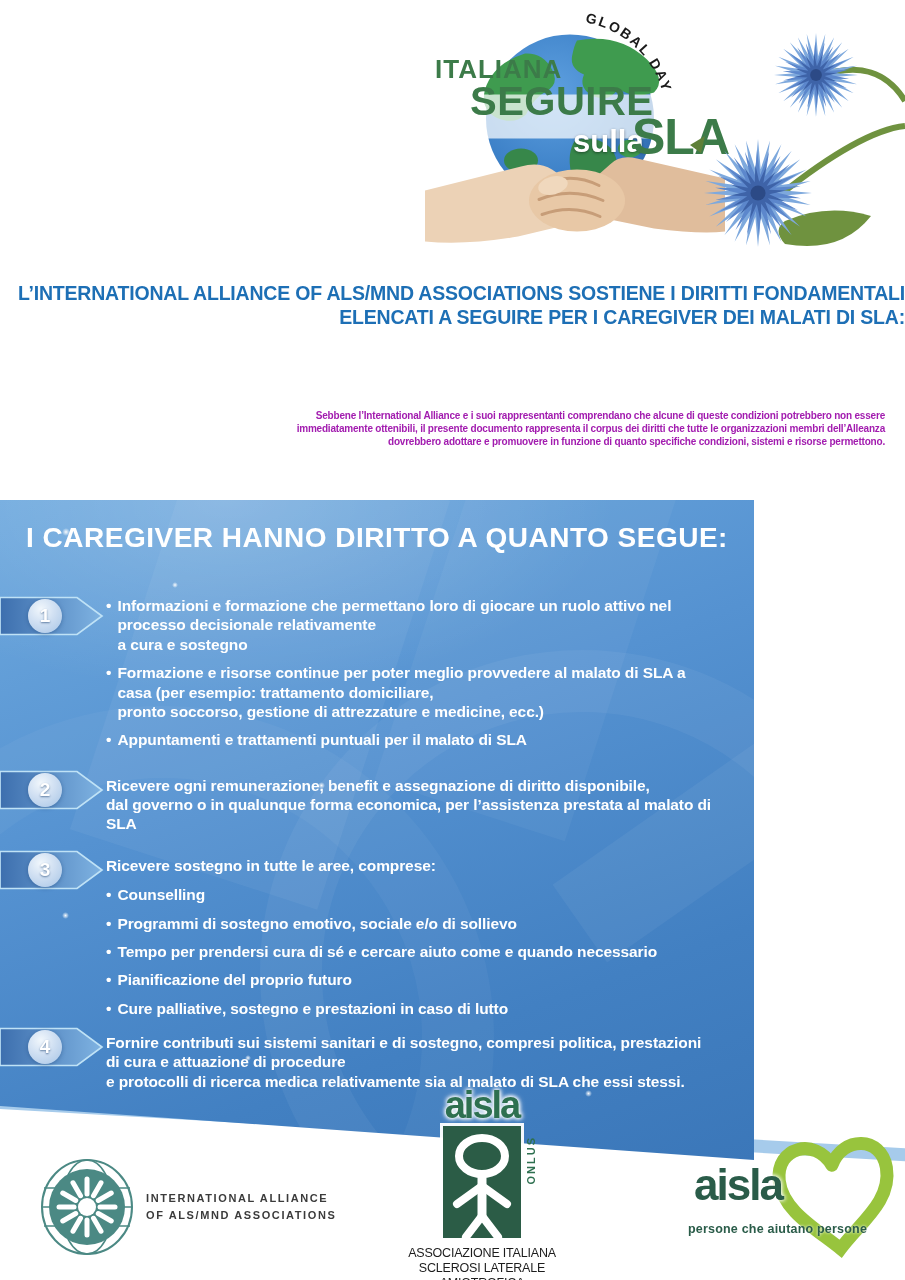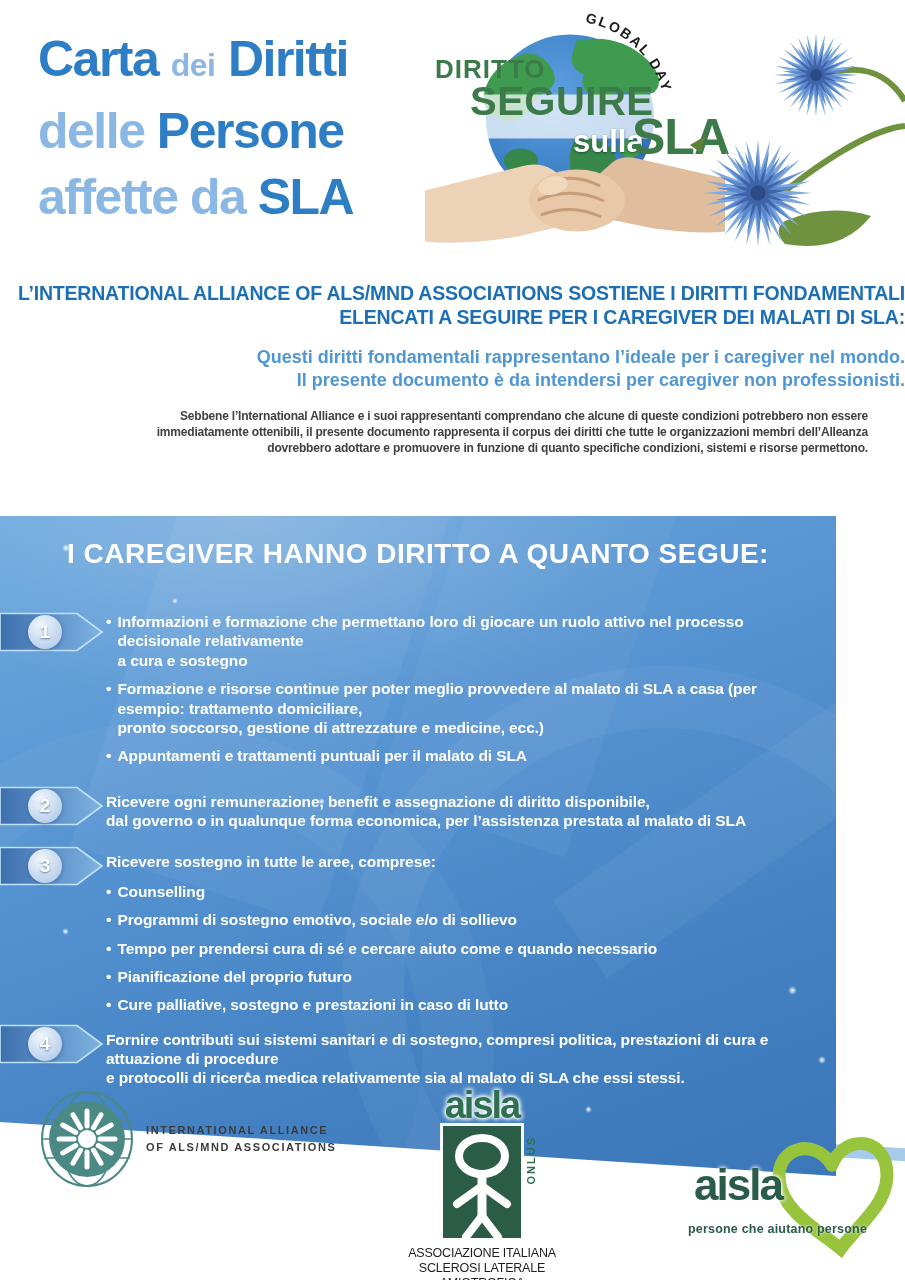--- a/index.html
+++ b/index.html
@@ -22,28 +22,28 @@
   .gd-l3a{left:148px;top:118px;font-size:31px;color:#ffffff;text-shadow:0 1px 3px rgba(0,0,0,.45);}
   .gd-l3b{left:207px;top:102px;font-size:50px;letter-spacing:-1px;}
 
   
   .flowers{left:690px;top:5px;width:215px;height:265px;}
 
   
   .centered{left:0;right:0;text-align:right;white-space:pre-line;}
   .caps-head{top:281px;font-size:19.5px;font-weight:bold;color:#1d6fb5;line-height:1.24;letter-spacing:-.2px;}
   .subhead{top:346px;font-size:18px;font-weight:bold;color:#4e96d4;line-height:1.3;}
-  .intro-body{top:409px;font-size:12px;font-weight:bold;color:#404040;line-height:1.32;letter-spacing:-.2px;padding:0 37px;}
+  .intro-body{top:409px;font-size:10px;font-weight:bold;color:#a21caf;line-height:1.32;letter-spacing:-.2px;padding:0 20px;}
 
   
   .stripe{left:0;top:1096px;width:100%;height:13px;background:#a6cbeb;
           transform:skewY(3.3deg);transform-origin:top left;z-index:1;}
 
   
-  .panel{left:0;top:516px;width:836px;height:660px;z-index:2;
+  .panel{left:0;top:500px;width:754px;height:660px;z-index:2;
          clip-path:polygon(0 0,100% 0,100% 100%,0 91.8%);
          background:
            radial-gradient(ellipse 650px 320px at 30% 0%, rgba(255,255,255,.20), transparent 60%),
            linear-gradient(160deg,#6ea9de 0%,#5592d1 40%,#4280c2 75%,#3b77b9 100%);
          overflow:hidden;}
   .wm{position:absolute;pointer-events:none;}
   .wm1{left:130px;top:-50px;width:260px;height:430px;background:rgba(255,255,255,.05);transform:rotate(18deg);}
   .wm2{left:430px;top:-70px;width:200px;height:390px;background:rgba(255,255,255,.045);transform:rotate(18deg);}
   .wm3{right:-150px;top:150px;width:520px;height:520px;border:62px solid rgba(255,255,255,.05);border-radius:50%;}
   .wm4{left:540px;top:250px;width:440px;height:95px;background:rgba(255,255,255,.05);transform:rotate(-35deg);}
@@ -64,21 +64,21 @@
   .badge-num{font-size:19px;font-weight:bold;color:#ffffff;text-shadow:0 1px 2px rgba(20,60,110,.6);}
   .item-title{padding-top:6px;font-size:15.5px;font-weight:bold;color:#ffffff;line-height:1.25;
               white-space:pre-line;letter-spacing:-.1px;}
   .bullets{margin-top:10px;}
   .bullet{display:flex;gap:6px;margin-bottom:9px;font-size:15.5px;font-weight:bold;color:#ffffff;line-height:1.25;}
   .bullet .dot{flex:0 0 auto;}
   .bullet-text{white-space:pre-line;letter-spacing:-.1px;}
 
   
   .footer-logo{z-index:5;}
-  .alliance{left:40px;top:1090px;width:330px;height:110px;}
+  .alliance{left:40px;top:1158px;width:330px;height:110px;}
   .alliance-text{position:absolute;left:106px;top:32px;font-size:11px;font-weight:bold;color:#3b3b3b;
                  letter-spacing:1.6px;line-height:1.55;white-space:pre-line;}
   .aisla-center{left:392px;top:1086px;width:180px;text-align:center;}
   .aisla-word{font-size:38px;font-weight:bold;color:#2e7050;letter-spacing:-2px;line-height:1;
               text-shadow:0 0 4px #fff,0 0 4px #fff,0 0 6px #fff;}
   .aisla-square{position:relative;margin:2px auto 0;width:78px;height:112px;background:#2b5c46;
                 box-shadow:0 0 0 3px rgba(255,255,255,.95);}
   .onlus{position:absolute;left:133px;top:50px;writing-mode:vertical-rl;transform:rotate(180deg);
          font-size:11px;font-weight:bold;letter-spacing:2px;color:#2e7050;}
   .aisla-full{margin-top:8px;font-size:12.5px;color:#1d1d1d;line-height:1.18;white-space:pre-line;letter-spacing:-.2px;}
@@ -101,29 +101,20 @@
           <stop offset="1" stop-color="#7fb3e2"></stop>
       </linearGradient>
       <radialGradient id="globeGrad" cx="40%" cy="35%" r="75%">
         <stop offset="0" stop-color="#5ea0e0"></stop>
           <stop offset="70%" stop-color="#3b7fc6"></stop>
           <stop offset="100%" stop-color="#2c64a6"></stop>
       </radialGradient>
     </defs>
   </svg>
 
-  <div class="abs title">
-    <div><span class="t-dark">Carta</span>
-      <span class="t-light t-small">dei</span>
-      <span class="t-dark">Diritti</span></div>
-    <div><span class="t-light">delle</span>
-      <span class="t-dark">Persone</span></div>
-    <div><span class="t-light">affette da</span>
-      <span class="t-dark">SLA</span></div>
-  </div>
 
   <div class="abs gd-logo">
     <svg width="300" height="258" viewBox="0 -15 300 243">
 
       <circle cx="145" cy="90" r="84" fill="url(#globeGrad)"></circle>
       <path d="M100,25 q-32,10 -40,36 q-5,20 11,28 q18,8 30,-3 q8,-17 20,-23 q14,-8 6,-22 q-9,-17 -27,-16 z" fill="#3f9b4f"></path>
       <path d="M152,12 q42,-8 70,19 q20,20 7,33 q-20,7 -36,-4 q-8,14 -24,8 q-16,-8 -10,-22 q-14,-6 -12,-18 q2,-11 5,-16 z" fill="#3f9b4f"></path>
       <path d="M150,112 q20,-6 34,6 q13,13 4,31 q-8,16 -24,13 q-14,-2 -18,-18 q-4,-20 4,-32 z" fill="#37874a"></path>
       <ellipse cx="96" cy="132" rx="17" ry="12" fill="#37874a"></ellipse>
       <ellipse cx="205" cy="120" rx="12" ry="9" fill="#3f9b4f"></ellipse>
@@ -138,21 +129,21 @@
       <g>
         <path d="M0,162 L96,138 q18,-5 31,3 l22,15 -14,42 -42,10 q-52,9 -93,5 z" fill="#ecd2b6"></path>
         <path d="M300,150 L212,130 q-17,-4 -27,6 l-17,15 17,40 44,9 q47,6 71,3 z" fill="#e0bd9c"></path>
         <ellipse cx="152" cy="172" rx="48" ry="31" fill="#e8c8a6"></ellipse>
         <path d="M118,156 q28,-13 56,1" stroke="#c79d78" stroke-width="3" fill="none" stroke-linecap="round"></path>
         <path d="M114,171 q32,-13 64,1" stroke="#c79d78" stroke-width="3" fill="none" stroke-linecap="round"></path>
         <path d="M117,186 q30,-11 58,2" stroke="#c79d78" stroke-width="3" fill="none" stroke-linecap="round"></path>
         <ellipse cx="128" cy="157" rx="15" ry="9" fill="#f0d8bd" transform="rotate(-14 128 157)"></ellipse>
       </g>
     </svg>
-    <span class="gd-text gd-l1">DIRITTO</span>
+    <span class="gd-text gd-l1">ITALIANA</span>
     <span class="gd-text gd-l2">SEGUIRE</span>
     <span class="gd-text gd-l3a">sulla</span>
     <span class="gd-text gd-l3b">SLA</span>
   </div>
 
   <div class="abs flowers">
     <svg id="flowersSvg" width="215" height="265" viewBox="0 0 215 265">
       <path d="M128,72 C170,56 198,68 215,96" stroke="#6f923f" stroke-width="6" fill="none"></path>
       <path d="M90,190 C140,150 185,124 215,121" stroke="#6f923f" stroke-width="6" fill="none"></path>
       <path d="M95,216 q42,-18 86,-5 q-30,38 -86,28 q-13,-14 0,-23 z" fill="#6f923f"></path>
@@ -165,22 +156,20 @@
           <polygon points="122.0,188.0 92.1,190.7 120.6,200.0 90.9,196.0 116.7,211.4 88.6,200.9 110.2,221.7 85.2,205.2 101.7,230.2 80.9,208.6 91.4,236.7 76.0,210.9 80.0,240.6 70.7,212.1 68.0,242.0 65.3,212.1 56.0,240.6 60.0,210.9 44.6,236.7 55.1,208.6 34.3,230.2 50.8,205.2 25.8,221.7 47.4,200.9 19.3,211.4 45.1,196.0 15.4,200.0 43.9,190.7 14.0,188.0 43.9,185.3 15.4,176.0 45.1,180.0 19.3,164.6 47.4,175.1 25.8,154.3 50.8,170.8 34.3,145.8 55.1,167.4 44.6,139.3 60.0,165.1 56.0,135.4 65.3,163.9 68.0,134.0 70.7,163.9 80.0,135.4 76.0,165.1 91.4,139.3 80.9,167.4 101.7,145.8 85.2,170.8 110.2,154.3 88.6,175.1 116.7,164.6 90.9,180.0 120.6,176.0 92.1,185.3" fill="#7ea9dd"></polygon>
           <polygon points="110.9,193.2 85.5,192.7 107.7,205.0 83.5,197.5 101.3,215.5 80.2,201.4 92.2,223.8 75.9,204.3 81.1,229.2 71.0,205.9 69.0,231.2 65.8,206.0 56.8,229.7 60.8,204.7 45.5,224.9 56.4,202.0 36.0,217.0 53.0,198.2 29.1,206.8 50.7,193.5 25.4,195.1 49.9,188.4 25.1,182.8 50.5,183.3 28.3,171.0 52.5,178.5 34.7,160.5 55.8,174.6 43.8,152.2 60.1,171.7 54.9,146.8 65.0,170.1 67.0,144.8 70.2,170.0 79.2,146.3 75.2,171.3 90.5,151.1 79.6,174.0 100.0,159.0 83.0,177.8 106.9,169.2 85.3,182.5 110.6,180.9 86.1,187.6" fill="#5c87cc"></polygon>
           <polygon points="94.8,196.3 77.9,193.3 89.6,205.9 75.1,196.7 81.1,212.8 71.2,198.8 70.6,216.0 66.8,199.2 59.7,214.8 62.7,197.9 50.1,209.6 59.3,195.1 43.2,201.1 57.2,191.2 40.0,190.6 56.8,186.8 41.2,179.7 58.1,182.7 46.4,170.1 60.9,179.3 54.9,163.2 64.8,177.2 65.4,160.0 69.2,176.8 76.3,161.2 73.3,178.1 85.9,166.4 76.7,180.9 92.8,174.9 78.8,184.8 96.0,185.4 79.2,189.2" fill="#3e63a8"></polygon>
           <circle cx="68" cy="188" r="7.5600000000000005" fill="#2c4a86"></circle>
         </g>
     </svg>
   </div>
 
   <div class="abs centered caps-head">L’INTERNATIONAL ALLIANCE OF ALS/MND ASSOCIATIONS SOSTIENE I DIRITTI FONDAMENTALI
 ELENCATI A SEGUIRE PER I CAREGIVER DEI MALATI DI SLA:</div>
-  <div class="abs centered subhead">Questi diritti fondamentali rappresentano l’ideale per i caregiver nel mondo.
-Il presente documento è da intendersi per caregiver non professionisti.</div>
   <div class="abs centered intro-body">Sebbene l’International Alliance e i suoi rappresentanti comprendano che alcune di queste condizioni potrebbero non essere
 immediatamente ottenibili, il presente documento rappresenta il corpus dei diritti che tutte le organizzazioni membri dell’Alleanza
 dovrebbero adottare e promuovere in funzione di quanto specifiche condizioni, sistemi e risorse permettono.</div>
 
   <div class="abs stripe"></div>
 
   <div class="abs panel">
     <div class="wm wm1"></div>
     <div class="wm wm2"></div>
     <div class="wm wm3"></div>

